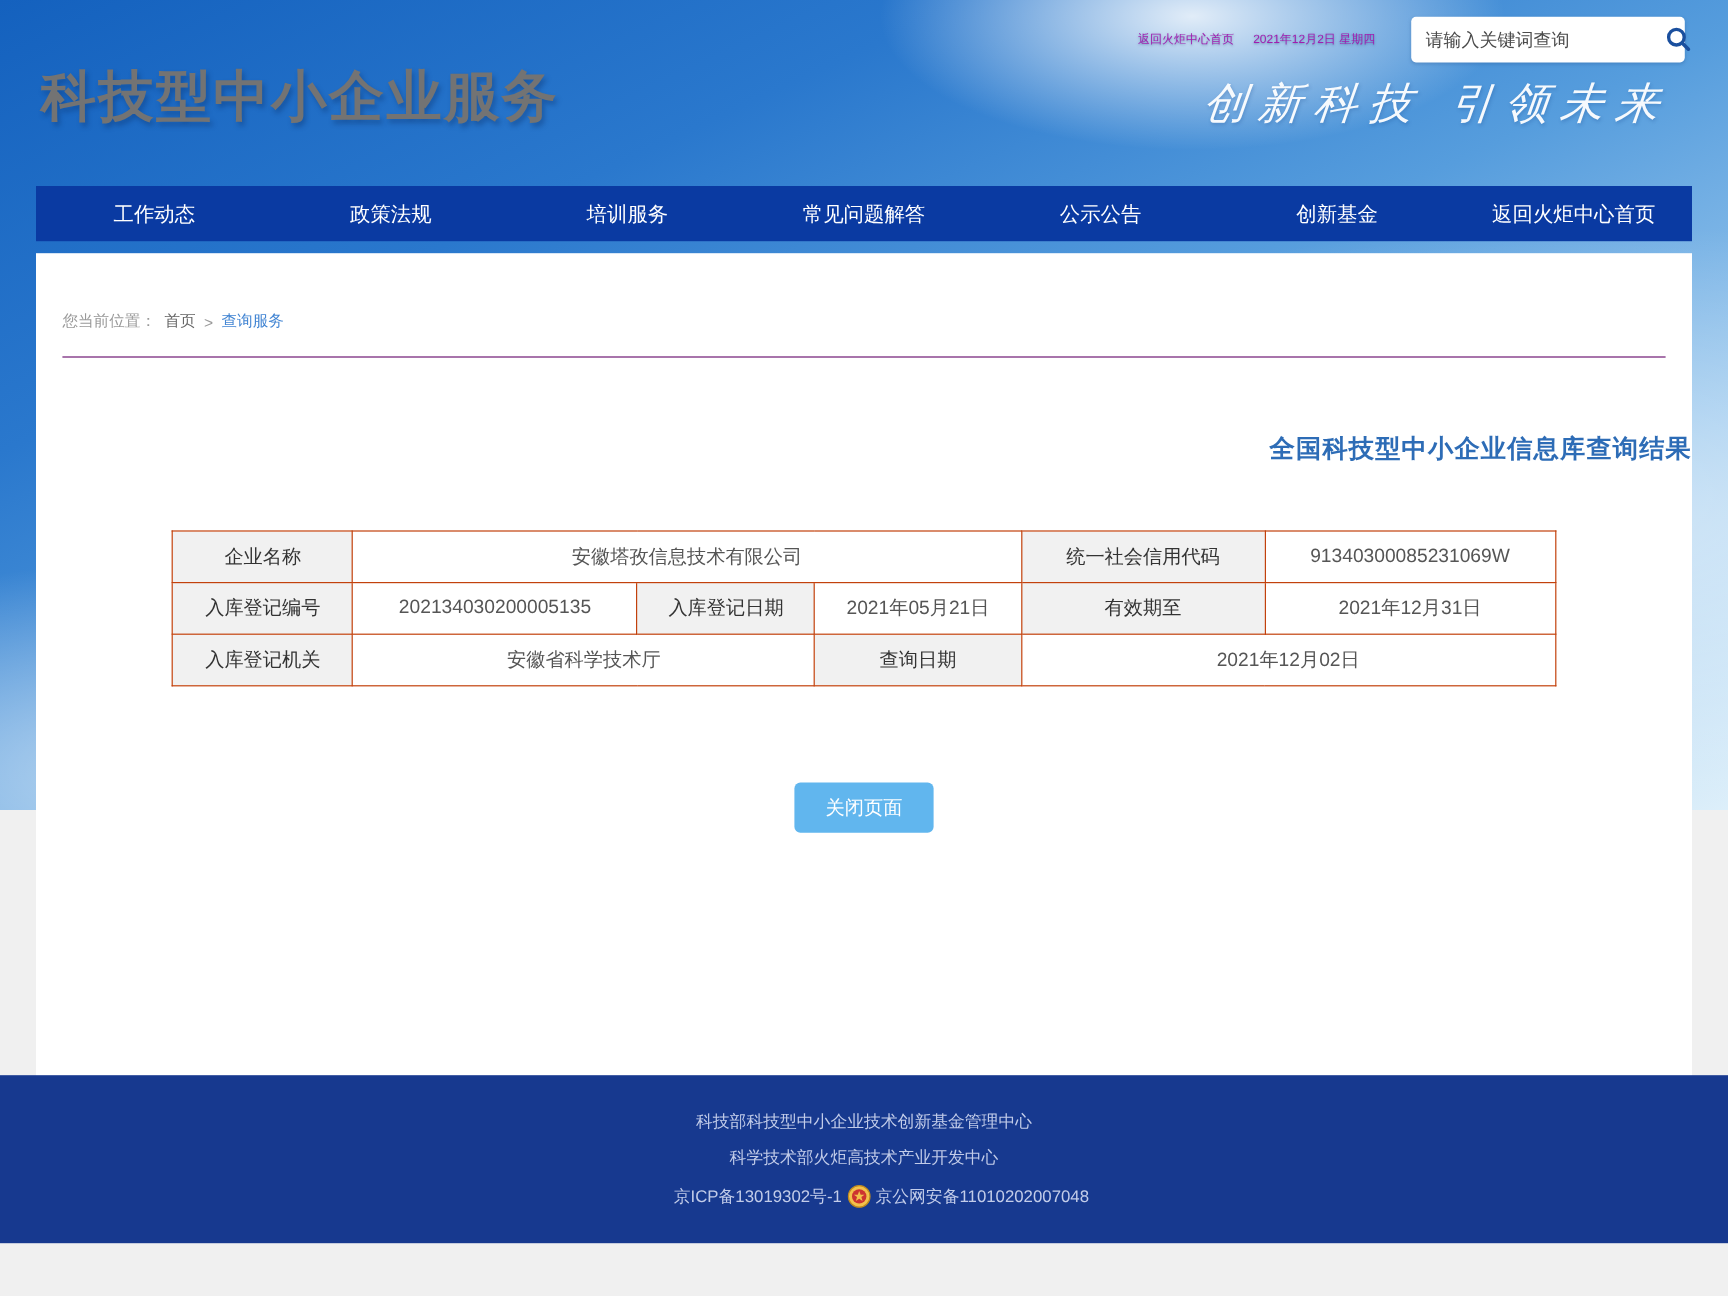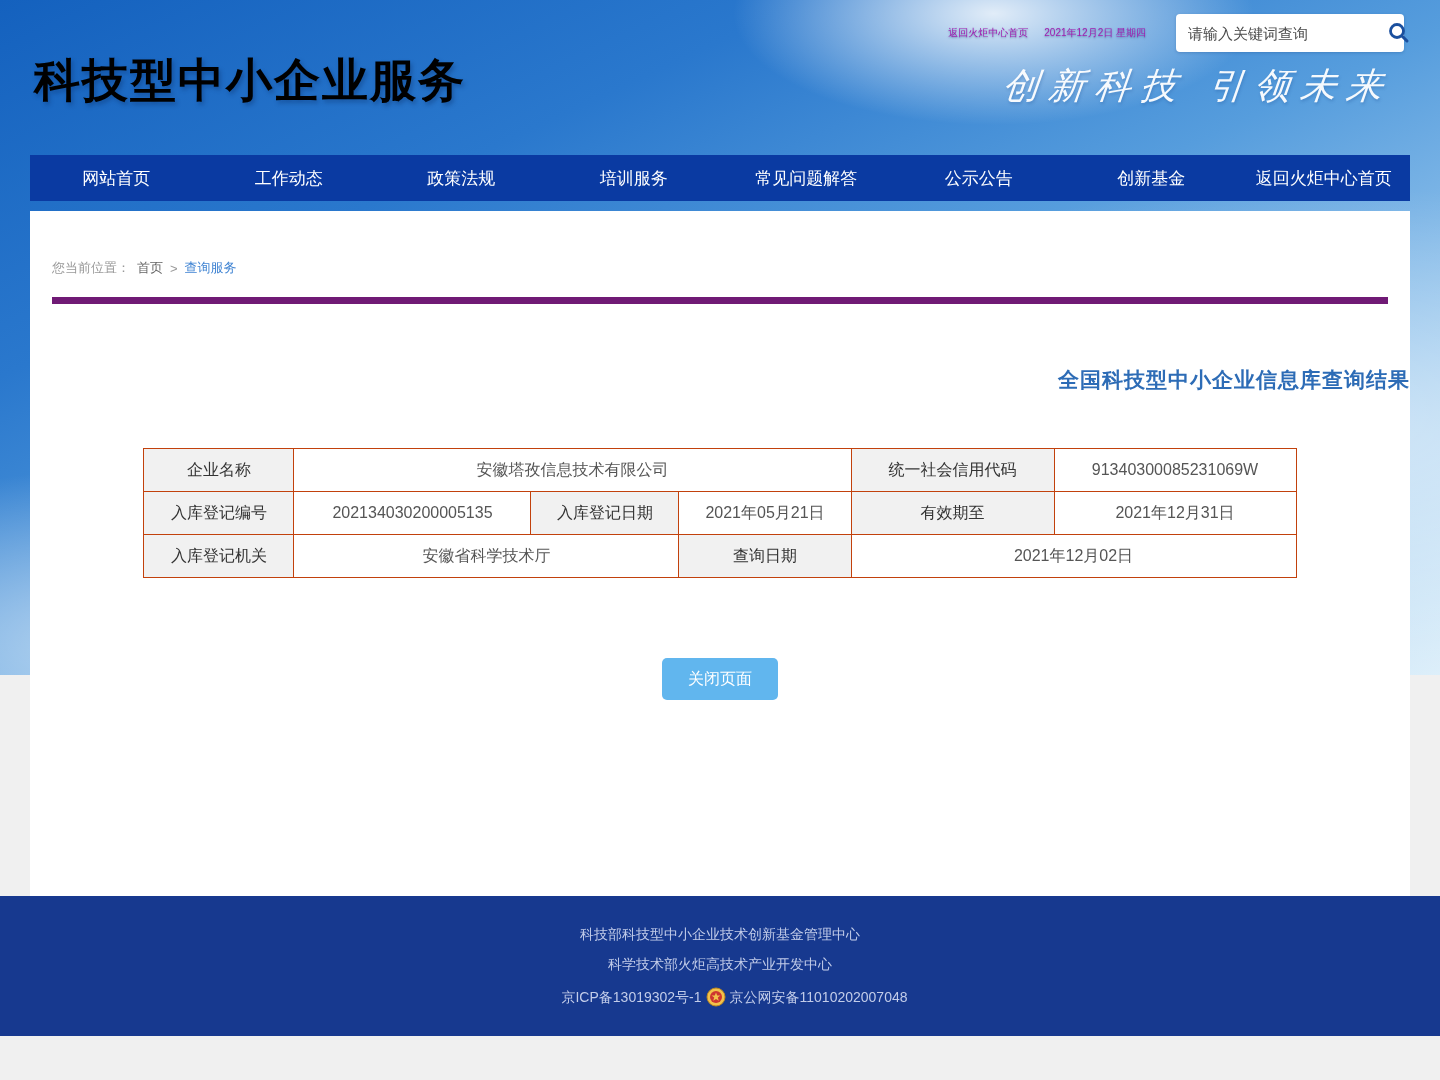--- a/index.html
+++ b/index.html
@@ -19,21 +19,21 @@
       radial-gradient(ellipse 520px 200px at 45% 88%, rgba(255,255,255,0.5), rgba(255,255,255,0) 70%),
       linear-gradient(155deg, #1461be 0%, #2a78cd 28%, #569ddd 52%, #9cc9ee 76%, #ddeffa 100%);
   }
   .page { position: relative; width: 1440px; height: 1080px; }
 
   
   header { position: relative; height: 155px; }
   .logo {
     position: absolute; left: 34px; top: 50px;
     font-family: "DejaVu Serif", "Liberation Serif", serif;
-    font-weight: bold; font-size: 46px; color: #000000;
+    font-weight: bold; font-size: 46px; color: #737373;
     letter-spacing: 2px;
     text-shadow: 2px 3px 4px rgba(10,50,110,0.4);
   }
   .topbar {
     position: absolute; top: 0; right: 36px; height: 66px;
     display: flex; align-items: center; gap: 16px;
   }
   .top-link, .top-date {
     color: #a21caf; font-size: 10px; text-decoration: none;
     text-shadow: 0 1px 2px rgba(20,60,120,0.5);
@@ -73,21 +73,21 @@
     white-space: nowrap;
   }
 
   
   .panel {
     position: relative; margin: 10px 30px 0; height: 720px;
     background: #ffffff;
   }
   .breadcrumb {
     margin: 0 22px; padding: 48px 0 20px;
-    border-bottom: 7px solid #701a75;
+    border-bottom: 1px solid #701a75;
     font-size: 13px; color: #999;
     display: flex; align-items: center; gap: 7px;
   }
   .crumb-home { color: #666; text-decoration: none; cursor: pointer; }
   .crumb-sep { color: #999; }
   .crumb-current { color: #4285d3; text-decoration: none; cursor: pointer; }
 
   .page-title {
     margin-top: 62px; text-align: right;
     font-size: 21px; font-weight: bold; color: #2d6cb6;
@@ -142,21 +142,20 @@
             <circle cx="10" cy="10" r="6.5" stroke="#1a4f9e" stroke-width="2.8"></circle>
             <line x1="15" y1="15" x2="20" y2="20" stroke="#1a4f9e" stroke-width="3" stroke-linecap="round"></line>
           </svg>
         </span>
       </div>
     </div>
     <div class="slogan">创新科技 引领未来</div>
   </header>
 
   <nav>
-    <a class="nav-item">网站首页</a>
     <a class="nav-item">工作动态</a>
     <a class="nav-item">政策法规</a>
     <a class="nav-item">培训服务</a>
     <a class="nav-item">常见问题解答</a>
     <a class="nav-item">公示公告</a>
     <a class="nav-item">创新基金</a>
     <a class="nav-item">返回火炬中心首页</a>
   </nav>
 
   <main class="panel">

